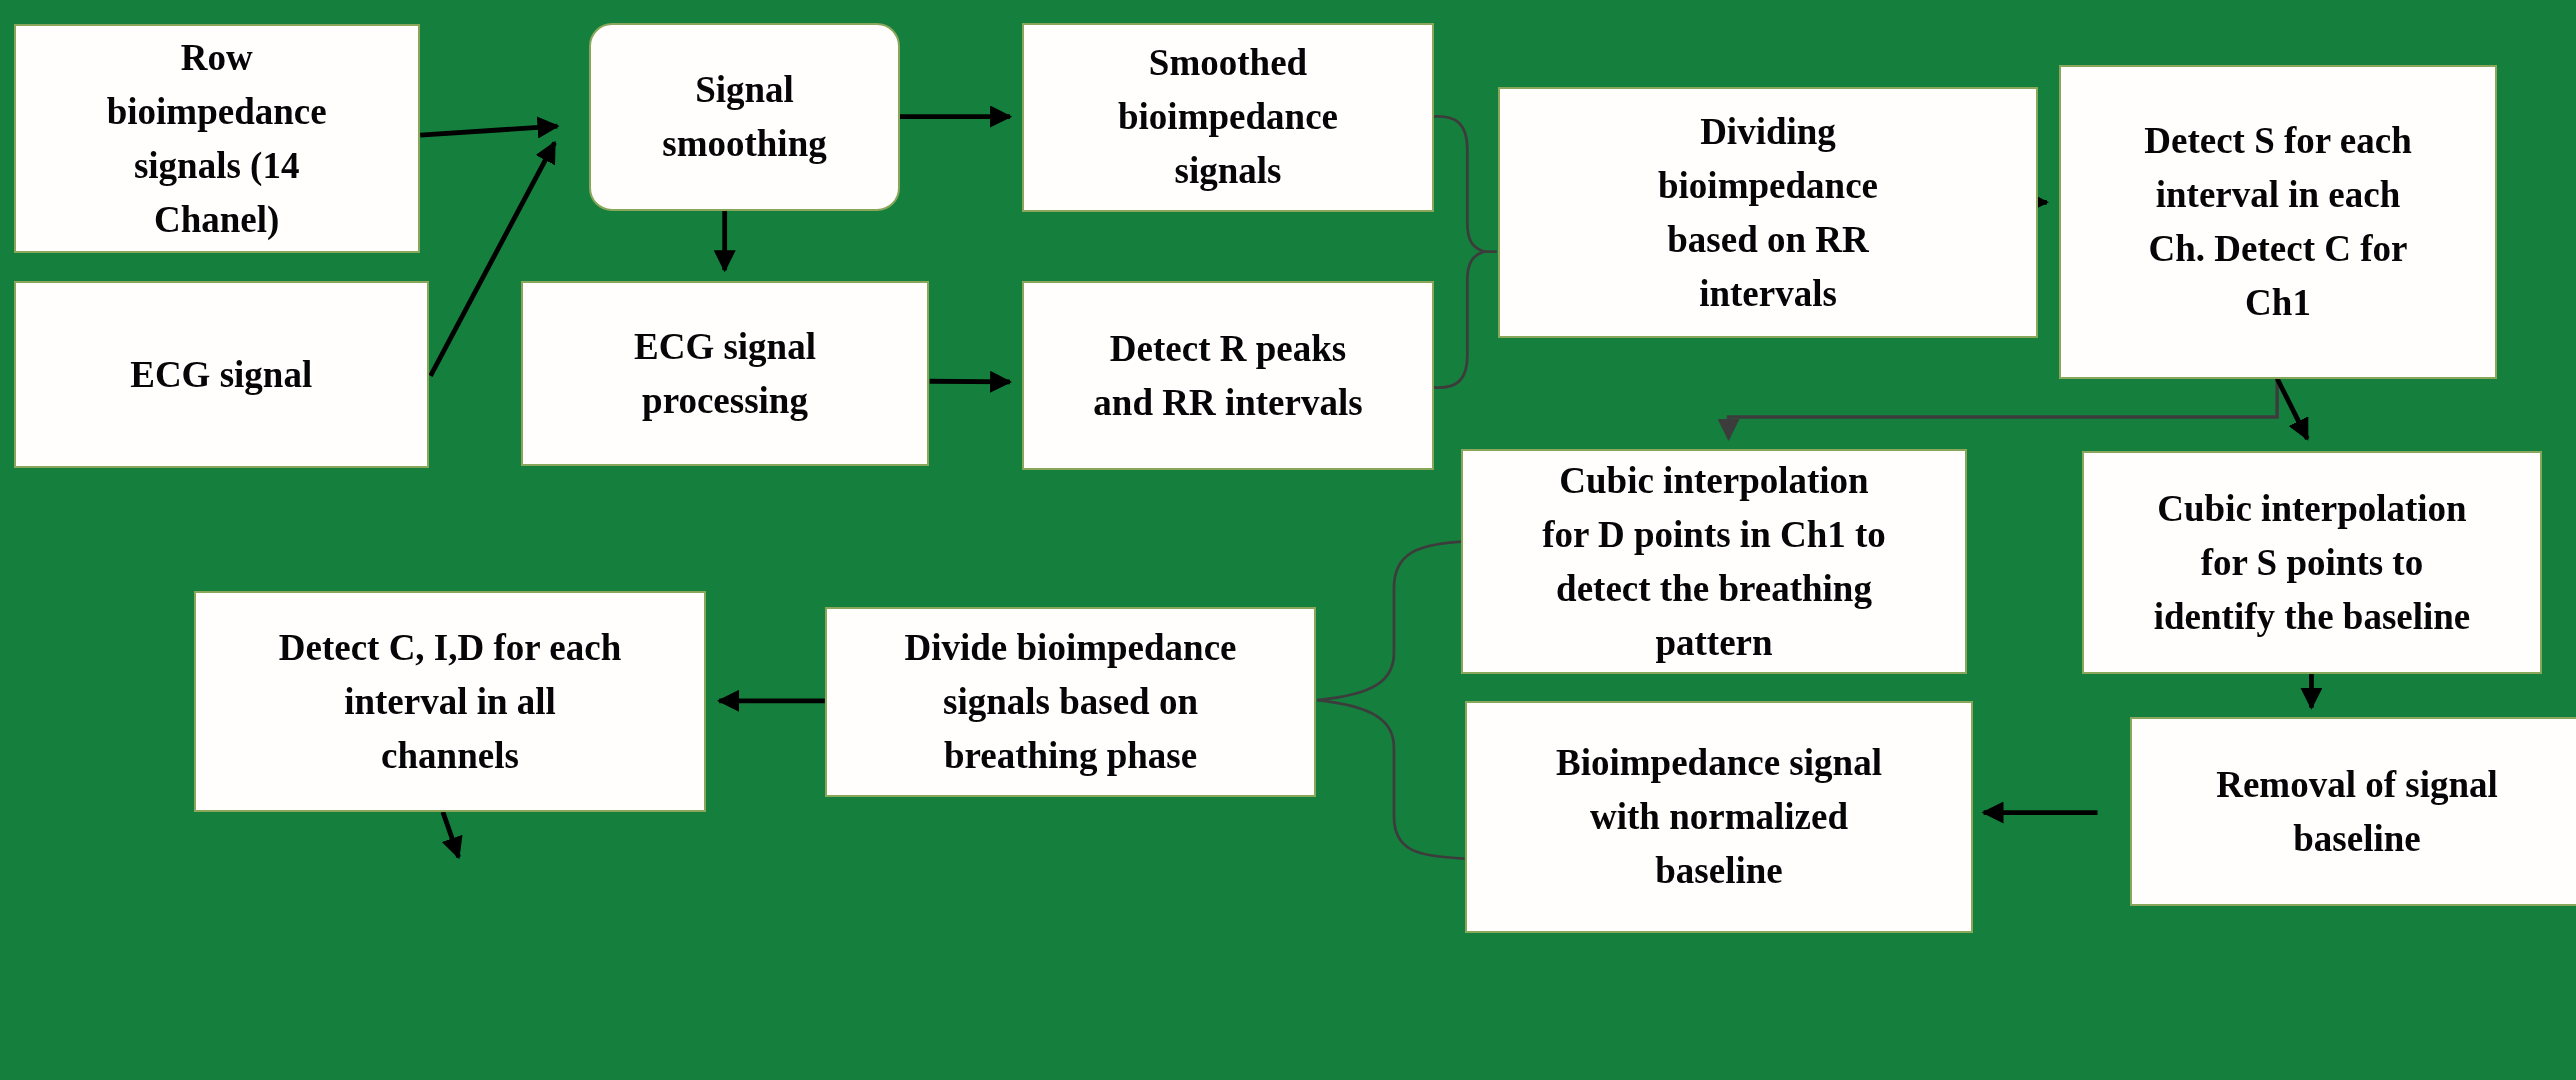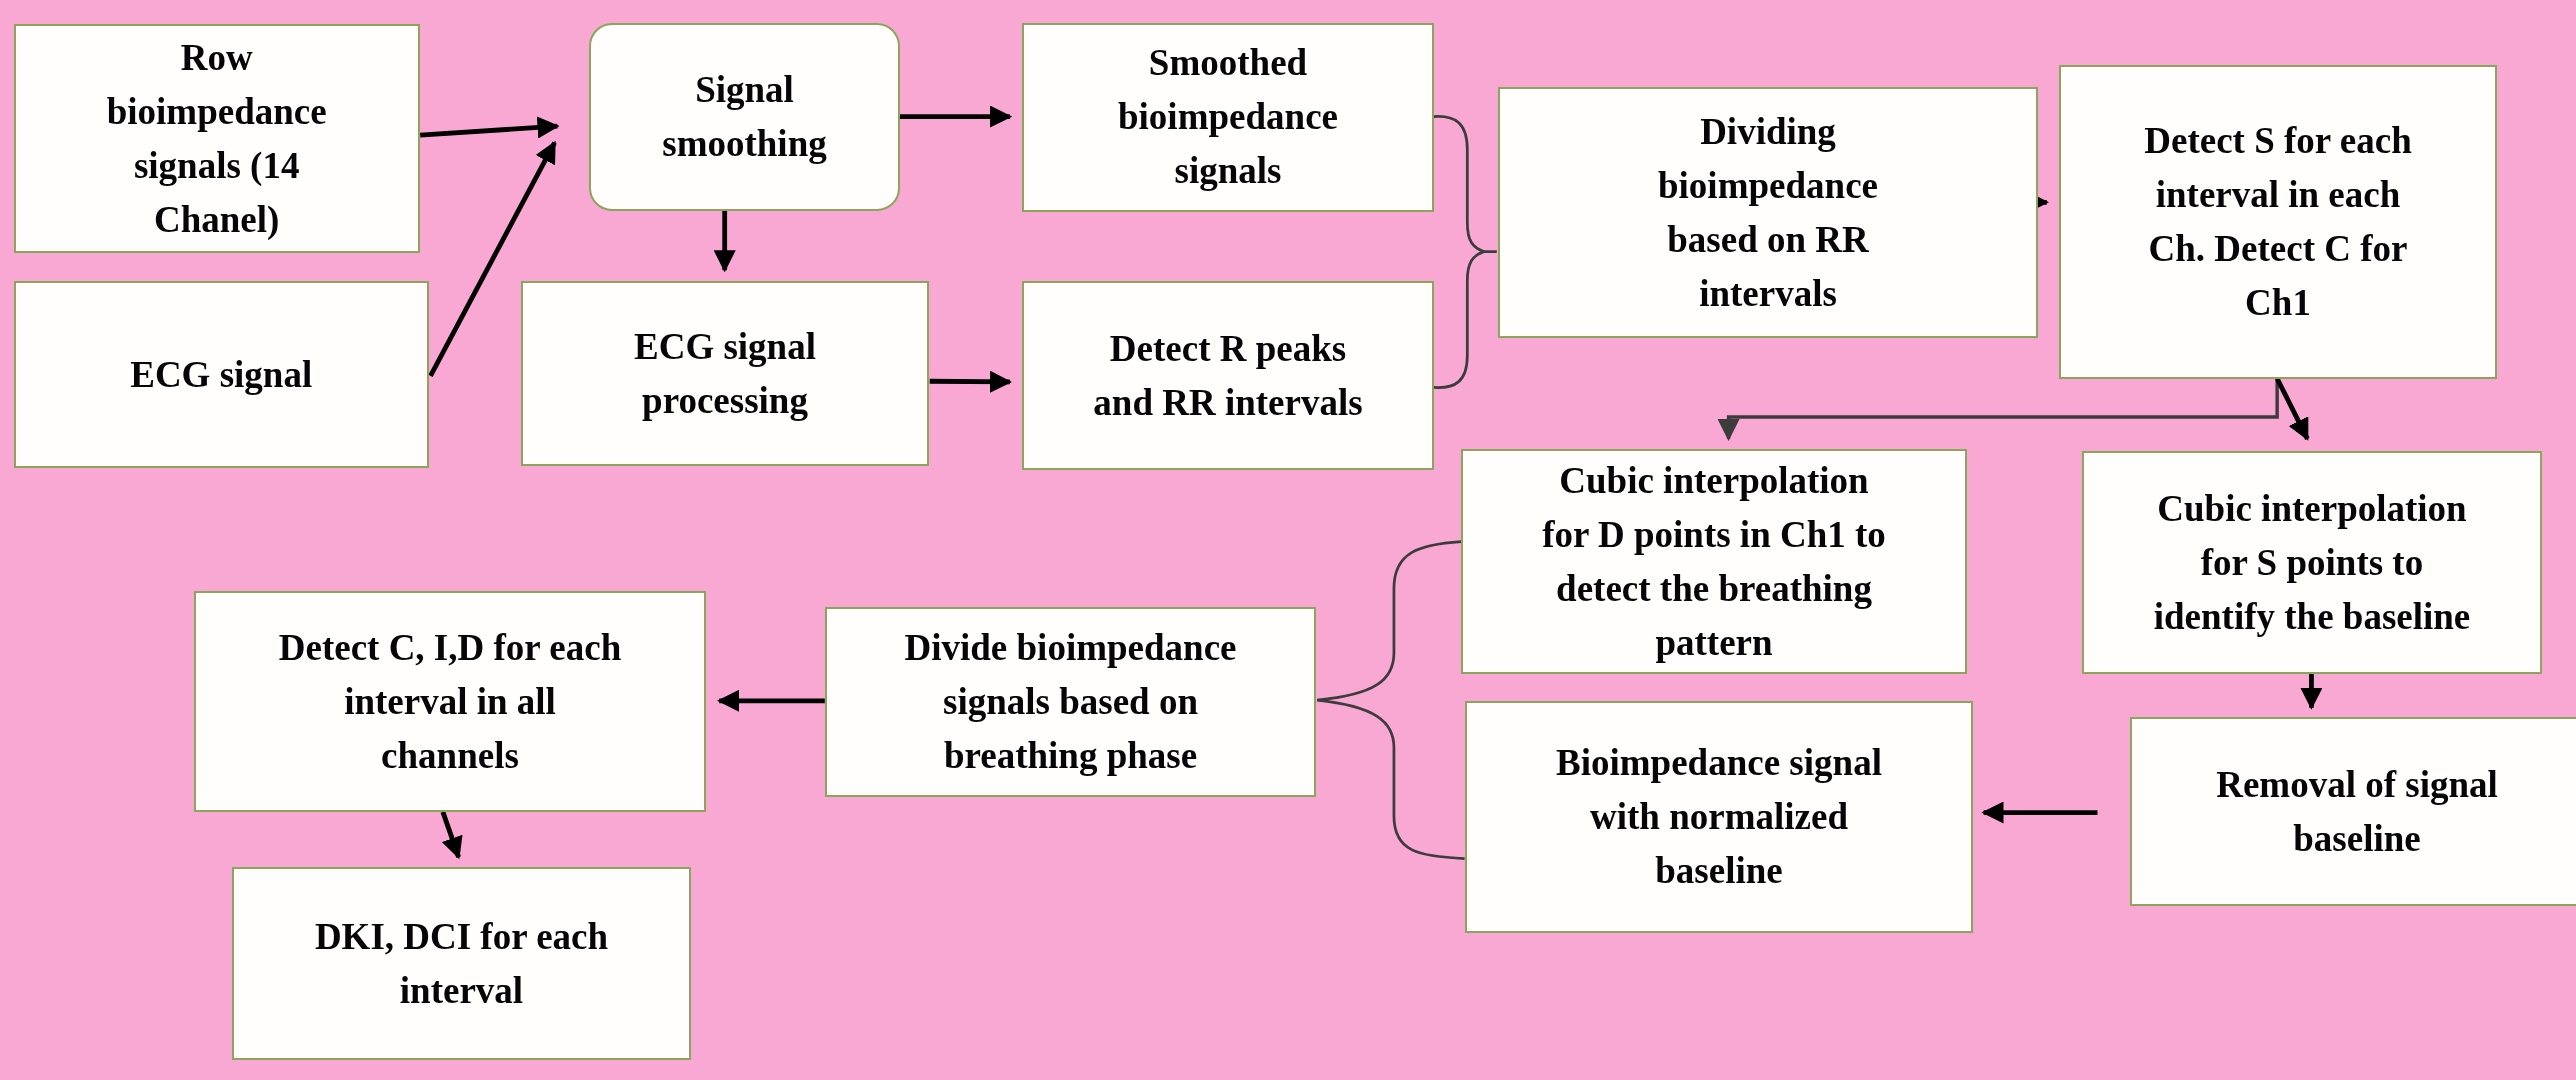--- a/index.html
+++ b/index.html
@@ -6,21 +6,21 @@
     --box-border:#8aa65b;
     --box-fill:#fffefd;
     --text-color:#060608;
     --connector:#000000;
     --connector-soft:#3c3c3c;
   }
   html,body{margin:0;padding:0;background:#ffffff;}
   #canvas{
     position:relative;
     width:2576px;height:1080px;
-    background:#f9a8d4;
+    background:#15803d;
     font-family:"Liberation Serif","DejaVu Serif",serif;
     overflow:hidden;
   }
   .node{
     position:absolute;
     box-sizing:border-box;
     border:2.1px solid var(--box-border);
     background:var(--box-fill);
     display:flex;align-items:center;justify-content:center;
     text-align:center;
@@ -150,19 +150,15 @@
 signals based on
 breathing phase</span>
   </div>
 
   <div class="node" style="left:194px;top:591px;width:512px;height:221px;">
     <span>Detect C, I,D for each
 interval in all
 channels</span>
   </div>
 
-  <div class="node" style="left:232px;top:867px;width:459px;height:193px;">
-    <span>DKI, DCI for each
-interval</span>
-  </div>
 
 </div>
 
 
 </body></html>

